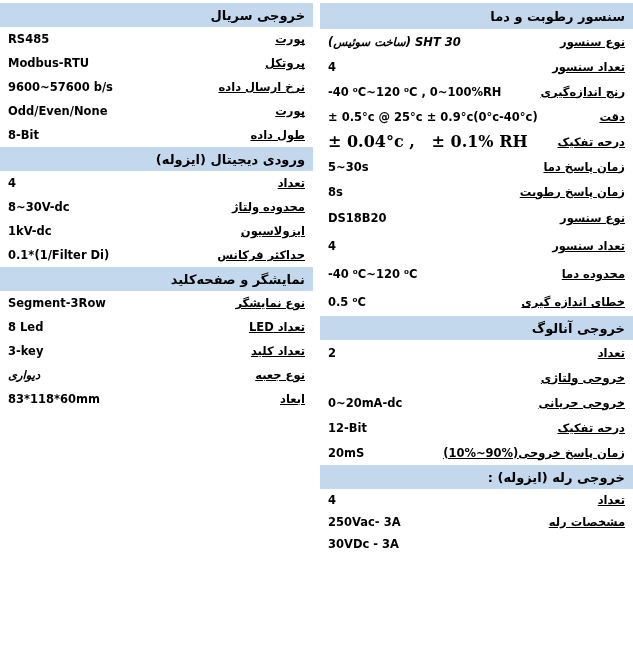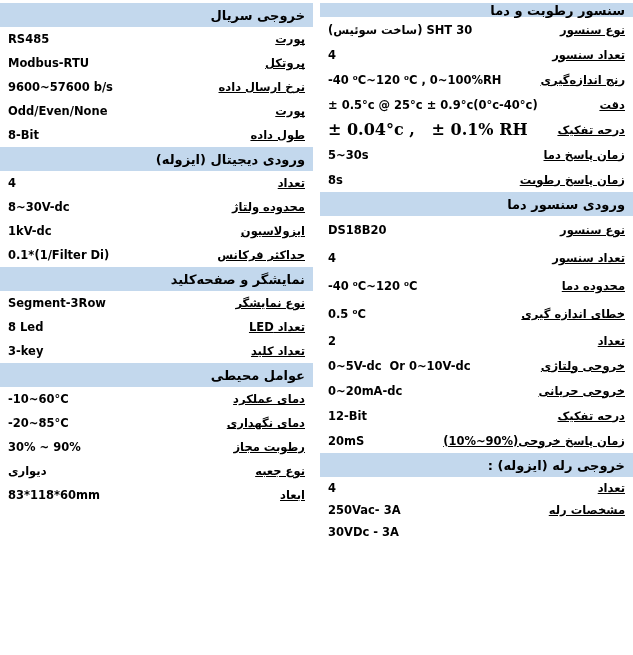--- a/index.html
+++ b/index.html
@@ -16,26 +16,26 @@
     padding:0 8px;box-sizing:border-box;
     font-size:13px;font-weight:700;letter-spacing:0;
   }
   .row{
     display:flex;align-items:center;justify-content:space-between;
     padding:0 8px;box-sizing:border-box;
     font-size:11.5px;font-weight:700;
   }
   .row .label{white-space:pre;text-decoration:underline;}
   .row .value{direction:ltr;white-space:pre;}
-  .row .value.rtl{direction:rtl;}
+  .row .value.rtl{direction:rtl;font-style:italic;}
   .row .value.serif{font-family:"DejaVu Serif","Liberation Serif",serif;font-size:16px;}
   
   .col-left .row{height:24px;}
   .col-right .row{height:25px;}
-  .sec-humidity-temp-sensor .sec-header{height:14px;}
+  .sec-humidity-temp-sensor .sec-header{height:26px;}
   .sec-temp-sensor-input .row{height:28px;}
   .sec-relay-output .row{height:22px;}
 </style>
 </head>
 <body>
 
 <div class="page">
   <div class="col col-right">
       <div class="sec sec-humidity-temp-sensor">
         <div class="sec-header">سنسور رطوبت و دما</div>
@@ -62,46 +62,45 @@
         <div class="row">
           <span class="label">زمان پاسخ دما</span>
           <span class="value">5~30s</span>
         </div>
         <div class="row">
           <span class="label">زمان پاسخ رطوبت</span>
           <span class="value">8s</span>
         </div>
       </div>
       <div class="sec sec-temp-sensor-input">
-        <div class="sec-header">ورودی سنسور دما</div>
         <div class="row">
           <span class="label">نوع سنسور</span>
           <span class="value">DS18B20</span>
         </div>
         <div class="row">
           <span class="label">تعداد سنسور</span>
           <span class="value">4</span>
         </div>
         <div class="row">
           <span class="label">محدوده دما</span>
           <span class="value">-40 ⁰C~120 ⁰C</span>
         </div>
         <div class="row">
           <span class="label">خطای اندازه گیری</span>
           <span class="value">0.5 ⁰C</span>
         </div>
       </div>
       <div class="sec sec-analog-output">
+        <div class="sec-header">خروجی آنالوگ</div>
         <div class="row">
           <span class="label">تعداد</span>
           <span class="value">2</span>
         </div>
         <div class="row">
           <span class="label">خروجی ولتاژی</span>
-          <span class="value">0~5V-dc  Or 0~10V-dc</span>
         </div>
         <div class="row">
           <span class="label">خروجی جریانی</span>
           <span class="value">0~20mA-dc</span>
         </div>
         <div class="row">
           <span class="label">درجه تفکیک</span>
           <span class="value">12-Bit</span>
         </div>
         <div class="row">
@@ -176,35 +175,20 @@
         </div>
         <div class="row">
           <span class="label">تعداد LED</span>
           <span class="value">8 Led</span>
         </div>
         <div class="row">
           <span class="label">تعداد کلید</span>
           <span class="value">3-key</span>
         </div>
       </div>
-      <div class="sec sec-environment">
-        <div class="sec-header">عوامل محیطی</div>
-        <div class="row">
-          <span class="label">دمای عملکرد</span>
-          <span class="value">-10~60°C</span>
-        </div>
-        <div class="row">
-          <span class="label">دمای نگهداری</span>
-          <span class="value">-20~85°C</span>
-        </div>
-        <div class="row">
-          <span class="label">رطوبت مجاز</span>
-          <span class="value">30% ~ 90%</span>
-        </div>
-      </div>
       <div class="sec sec-enclosure">
         <div class="row">
           <span class="label">نوع جعبه</span>
           <span class="value rtl">دیواری</span>
         </div>
         <div class="row">
           <span class="label">ابعاد</span>
           <span class="value">83*118*60mm</span>
         </div>
       </div>

